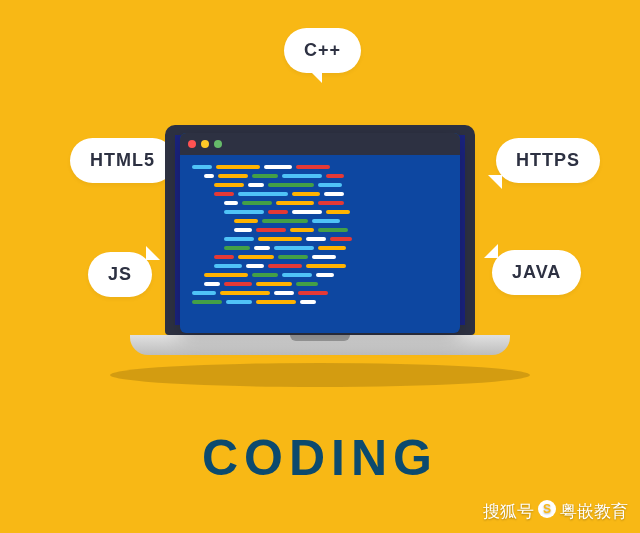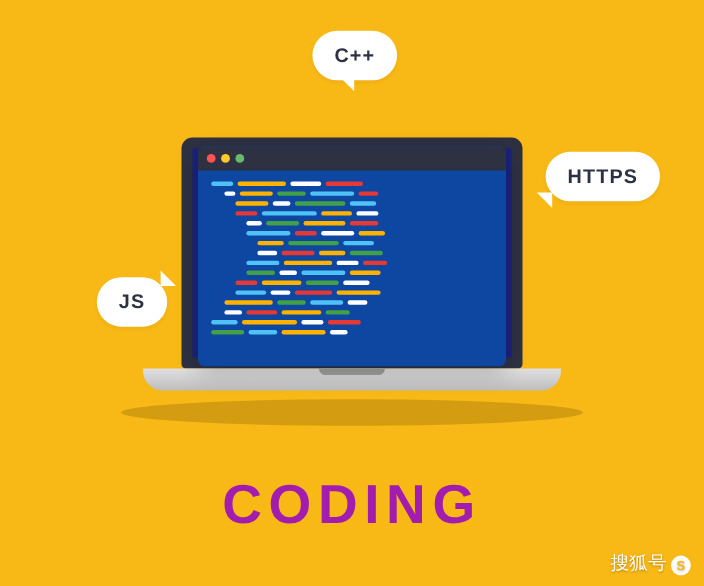--- a/index.html
+++ b/index.html
@@ -125,65 +125,73 @@
 .bubble.low-left .tail { right: -8px; top: -6px; border-left: 14px solid #fff; border-top: 14px solid transparent; }
 .bubble.low-right { left: 492px; top: 250px; }
 .bubble.low-right .tail { left: -8px; top: -6px; border-right: 14px solid #fff; border-top: 14px solid transparent; }
 
 
 .title {
   position: absolute;
   left: 50%;
   bottom: 46px;
   transform: translateX(-50%);
-  color: #a21caf;
+  color: #0c4a6e;
   font-size: 50px;
   font-weight: 700;
   letter-spacing: 6px;
   font-family: "Arial Narrow", Arial, sans-serif;
 }
 
 
 .watermark {
   position: absolute;
   right: 12px;
   bottom: 10px;
   color: #fff;
   font-size: 17px;
   display: flex;
-  align-items: flex-end;
+  align-items: flex-start;
   gap: 4px;
   text-shadow: 0 1px 2px rgba(0,0,0,0.3);
   font-family: "Microsoft YaHei", sans-serif;
 }
 .wm-icon {
   width: 18px; height: 18px;
   background: #fff;
   border-radius: 50%;
   display: flex; align-items: center; justify-content: center;
   color: #f8b815;
   font-size: 12px;
   font-weight: bold;
 }
 </style>
 </head>
 <body>
 
 <div class="scene">
 
+  <div class="bubble top-left">
+    <span>HTML5</span>
+    <span class="tail"></span>
+  </div>
   <div class="bubble top-mid">
     <span>C++</span>
     <span class="tail"></span>
   </div>
   <div class="bubble mid-right">
     <span>HTTPS</span>
     <span class="tail"></span>
   </div>
   <div class="bubble low-left">
     <span>JS</span>
+    <span class="tail"></span>
+  </div>
+  <div class="bubble low-right">
+    <span>JAVA</span>
     <span class="tail"></span>
   </div>
 
   <div class="laptop-wrap">
     <div class="laptop-body"></div>
     <div class="laptop-base"></div>
     <div class="shadow"></div>
   </div>
 
   <div class="window">
@@ -290,15 +298,16 @@
           <span class="seg c5" style="width:16px"></span>
         </div>
     </div>
   </div>
 
   <div class="title">CODING</div>
 
   <div class="watermark">
     <span>搜狐号</span>
     <span class="wm-icon">S</span>
+    <span>粤嵌教育</span>
   </div>
 
 </div>
 
 </body></html>

